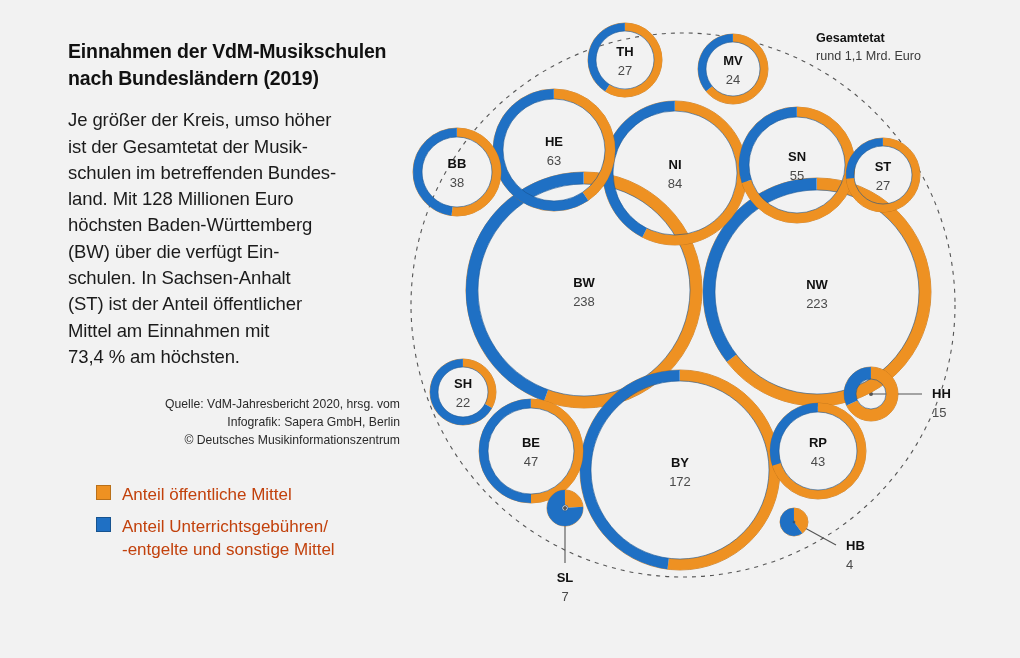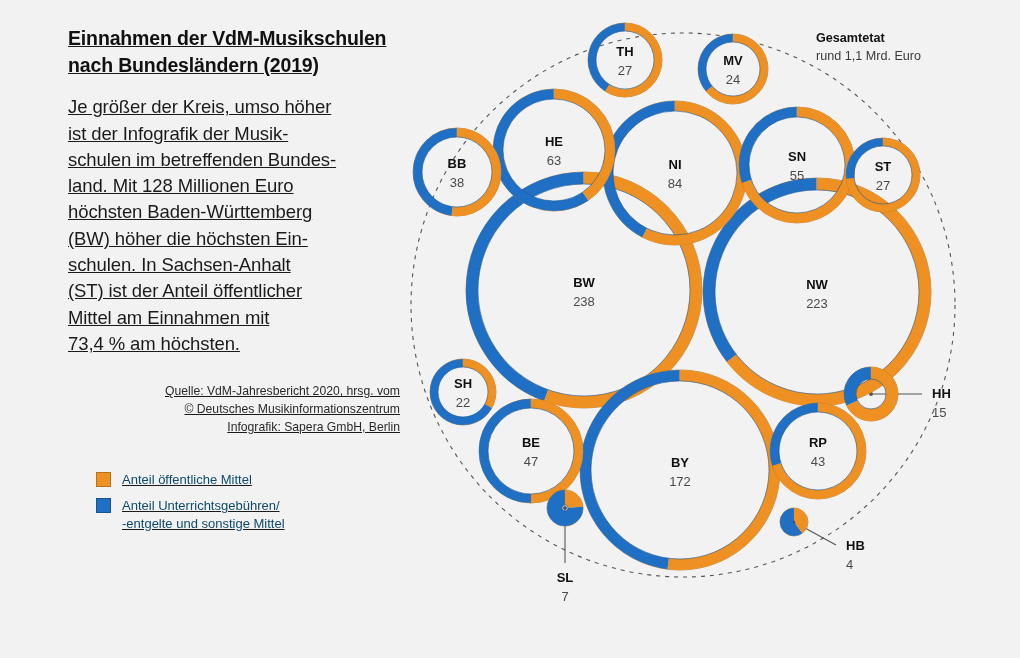--- a/index.html
+++ b/index.html
@@ -18,25 +18,24 @@
   }
   #root {
     position: absolute;
     inset: 0;
     display: flex;
   }
 
   
   .text-col {
     width: 400px;
-    padding: 25px 0 0 68px;
+    padding: 38px 0 0 68px;
     box-sizing: border-box;
     position: relative;
     z-index: 2;
-    text-decoration: underline;
   }
   .headline {
     font-size: 19.5px;
     font-weight: 700;
     line-height: 1.37;
     letter-spacing: -0.15px;
     margin: 0 0 16px 0;
     max-width: 380px;
     color: #111;
   }
@@ -73,23 +72,23 @@
     width: 15px;
     height: 15px;
     flex: 0 0 15px;
     margin-right: 11px;
     margin-top: 1px;
     border: 1px solid #8a6a2e;
     box-sizing: border-box;
   }
   .swatch.blue { border-color: #1b4f87; }
   .legend-label {
-    font-size: 13px;
+    font-size: 17px;
     line-height: 1.35;
-    color: #0c4a6e;
+    color: #c2410c;
   }
   .legend-label .lg-line { display: block; }
 
   
   .chart-col {
     position: absolute;
     left: 398px;
     top: 0;
     width: 622px;
     height: 658px;
@@ -142,35 +141,35 @@
 
   <div class="text-col">
 
     <h1 class="headline">
       <span class="hl-line">Einnahmen der VdM-Musikschulen</span>
       <span class="hl-line">nach Bundesländern (2019)</span>
     </h1>
 
     <p class="lede">
       <span class="ld-line">Je größer der Kreis, umso höher</span>
-      <span class="ld-line">ist der Infografik der Musik-</span>
+      <span class="ld-line">ist der Gesamtetat der Musik-</span>
       <span class="ld-line">schulen im betreffenden Bundes-</span>
       <span class="ld-line">land. Mit 128 Millionen Euro</span>
       <span class="ld-line">höchsten Baden-Württemberg</span>
-      <span class="ld-line">(BW) höher die höchsten Ein-</span>
+      <span class="ld-line">(BW) über die verfügt Ein-</span>
       <span class="ld-line">schulen. In Sachsen-Anhalt</span>
       <span class="ld-line">(ST) ist der Anteil öffentlicher</span>
       <span class="ld-line">Mittel am Einnahmen mit</span>
       <span class="ld-line">73,4 % am höchsten.</span>
     </p>
 
     <div class="source">
       <span class="src-line">Quelle: VdM-Jahresbericht 2020, hrsg. vom</span>
+      <span class="src-line">Infografik: Sapera GmbH, Berlin</span>
       <span class="src-line">© Deutsches Musikinformationszentrum</span>
-      <span class="src-line">Infografik: Sapera GmbH, Berlin</span>
     </div>
 
     <div class="legend">
       <div class="legend-row">
         <span class="swatch orange" style="background: rgb(238, 145, 34); border-color: rgb(185, 112, 26);"></span>
         <span class="legend-label">
           <span class="lg-line">Anteil öffentliche Mittel</span>
         </span>
       </div>
       <div class="legend-row">

